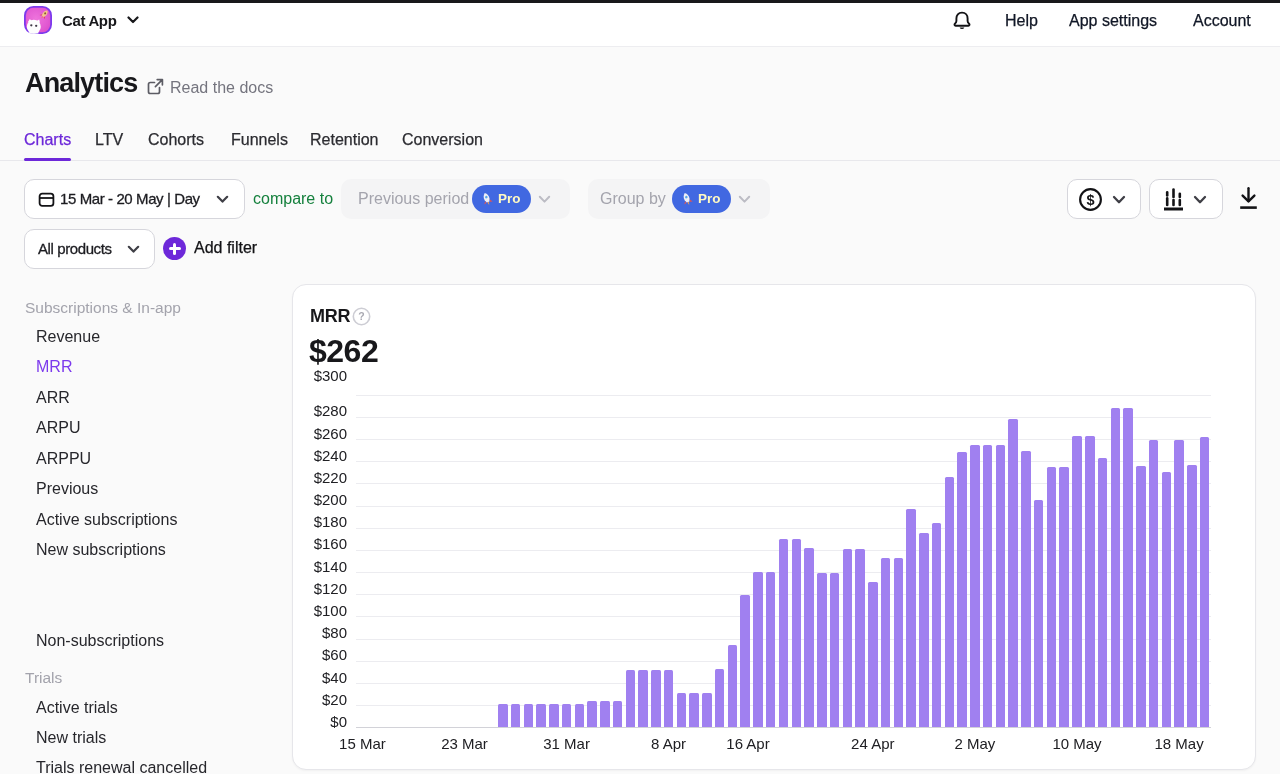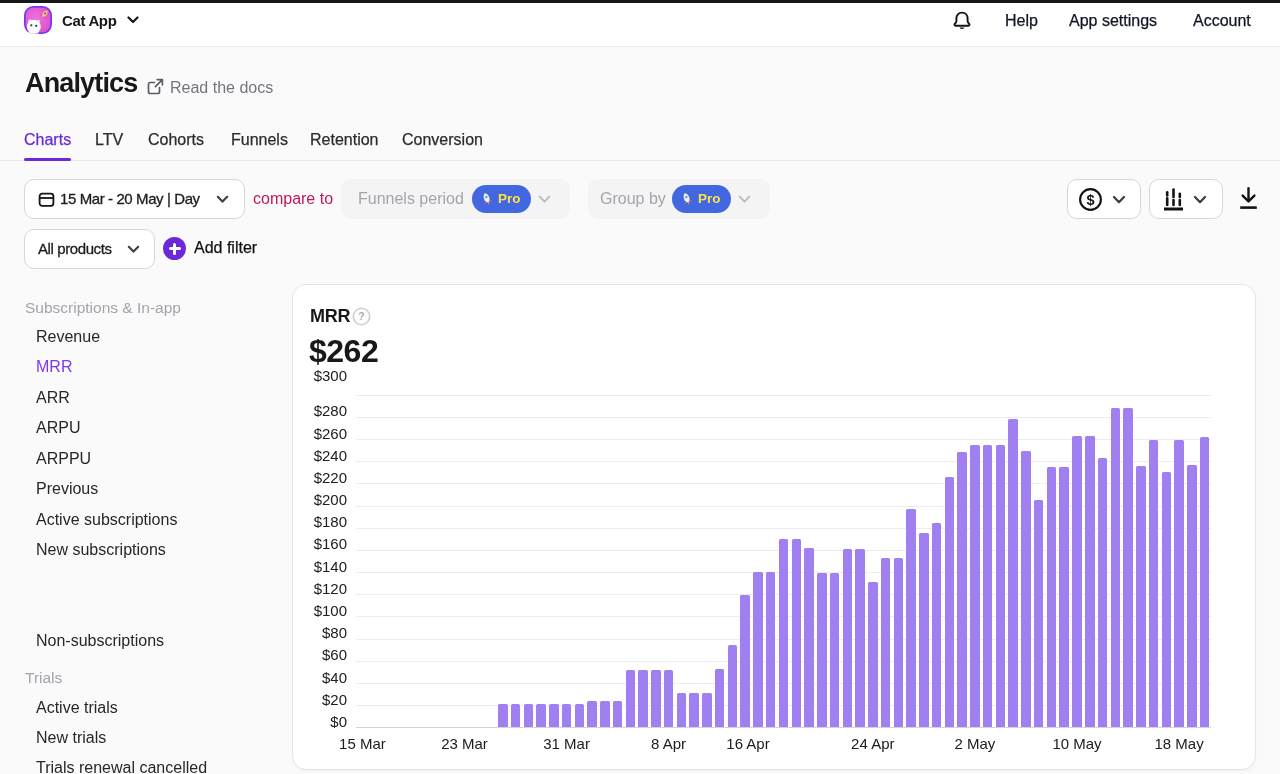--- a/index.html
+++ b/index.html
@@ -26,21 +26,21 @@
 .tab.on { color:#6d28d9; -webkit-text-stroke:0.25px #6d28d9; }
 #tabline { position:absolute; left:0; top:160px; width:1280px; height:1px; background:#e8e8ec; }
 #tabul { position:absolute; left:24px; top:158px; width:47px; height:2.5px; background:#6d28d9; border-radius:2px; }
 
 
 .btn { position:absolute; background:#fff; border:1px solid #d6d6dc; border-radius:10px; height:40px; }
 .gbtn { position:absolute; background:#f4f4f5; border-radius:10px; height:40px; }
 .btxt { position:absolute; font-size:15px; letter-spacing:-0.4px; color:#1c1c21; white-space:nowrap; -webkit-text-stroke:0.3px #1c1c21; }
 .gtxt { position:absolute; font-size:16px; color:#a4a4ad; white-space:nowrap; }
 .pro { position:absolute; top:6px; height:28px; background:#4168e1; border-radius:14px;
-  color:#fde047; font-size:13.5px; font-weight:700; }
+  color:#fef9c3; font-size:13.5px; font-weight:700; }
 .pro span { position:absolute; left:26px; top:6px; }
 #addplus { position:absolute; left:163px; top:237px; width:23px; height:23px; border-radius:50%;
   background:#6d28d9; }
 #addplus:before { content:""; position:absolute; left:5.5px; top:10.2px; width:12px; height:2.6px;
   background:#fff; border-radius:2px; }
 #addplus:after { content:""; position:absolute; top:5.5px; left:10.2px; height:12px; width:2.6px;
   background:#fff; border-radius:2px; }
 #addfilter { position:absolute; left:194px; top:239px; font-size:16px; color:#131316; -webkit-text-stroke:0.25px #131316; }
 
 
@@ -127,24 +127,24 @@
   <div class="btn" style="left:24px;top:179px;width:221px"></div>
   <svg class="abs" style="left:38px;top:191px" width="17" height="17" viewBox="0 0 17 17">
     <rect x="1.6" y="2.6" width="13.8" height="12.2" rx="2.6" fill="none" stroke="#131316" stroke-width="1.8"></rect>
     <line x1="1.6" y1="7" x2="15.4" y2="7" stroke="#131316" stroke-width="1.8"></line>
   </svg>
   <div class="btxt" style="left:60px;top:190px">15 Mar - 20 May | Day</div>
   <svg class="abs" style="left:216px;top:195px" width="13" height="9" viewBox="0 0 13 9">
       <path class="chev" style="stroke-width:2.2" d="M1.8 1.8 L6.5 6.6 L11.2 1.8"></path>
     </svg>
 
-  <div class="gtxt" style="left:253px;top:190px;color:#be185d">compare to</div>
+  <div class="gtxt" style="left:253px;top:190px;color:#15803d">compare to</div>
 
   <div class="gbtn" style="left:341px;top:179px;width:229px"></div>
-  <div class="gtxt" style="left:358px;top:190px">Funnels period</div>
+  <div class="gtxt" style="left:358px;top:190px">Previous period</div>
   <div class="pro" style="left:472px;top:185px;width:59px">
       <svg style="position:absolute;left:7px;top:6px" width="16" height="16" viewBox="0 0 16 16">
         <g transform="rotate(-20 8 8)">
           <path d="M8 1.5 c2.2 1.6 3 4 2.6 6.8 l-1.2 3 H6.6 l-1.2-3 C5 5.5 5.8 3.1 8 1.5 z" fill="#efeff5"></path>
           <circle cx="8" cy="6" r="1.3" fill="#5aa7e8"></circle>
           <path d="M5.5 9.5 l-2 2.8 2.6-.8 z" fill="#e25555"></path>
           <path d="M10.5 9.5 l2 2.8 -2.6-.8 z" fill="#e25555"></path>
           <path d="M7.2 11.5 h1.6 l-.8 3 z" fill="#f0a24a"></path>
         </g>
       </svg>

